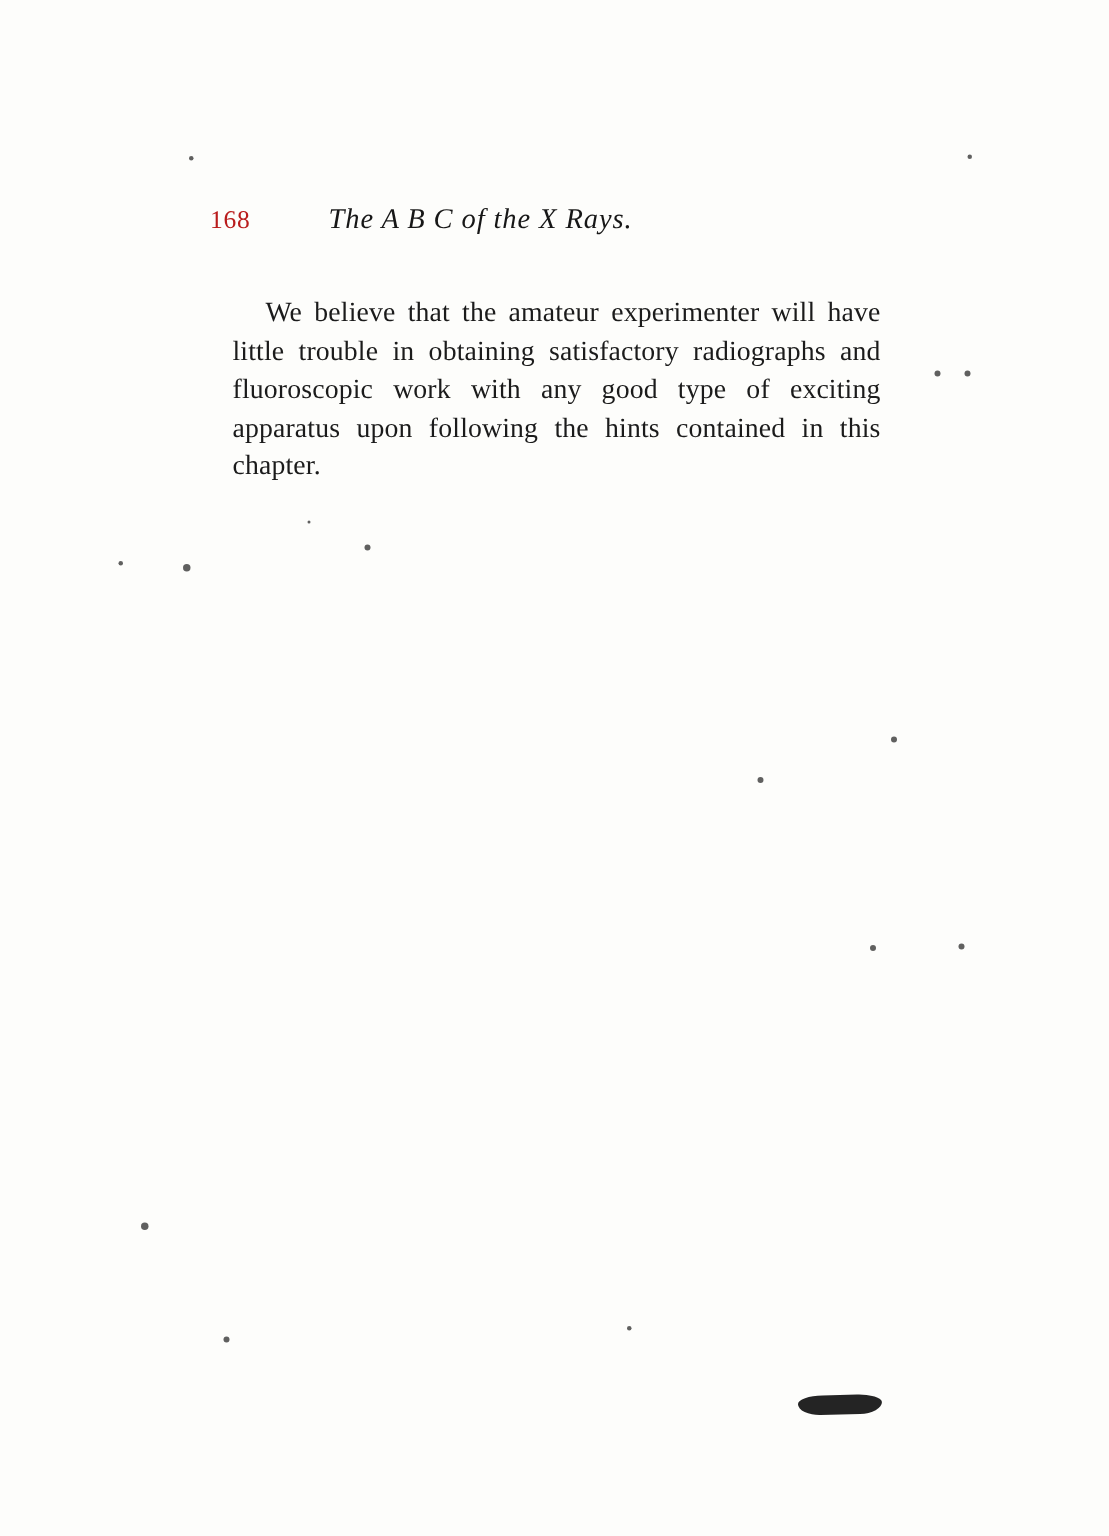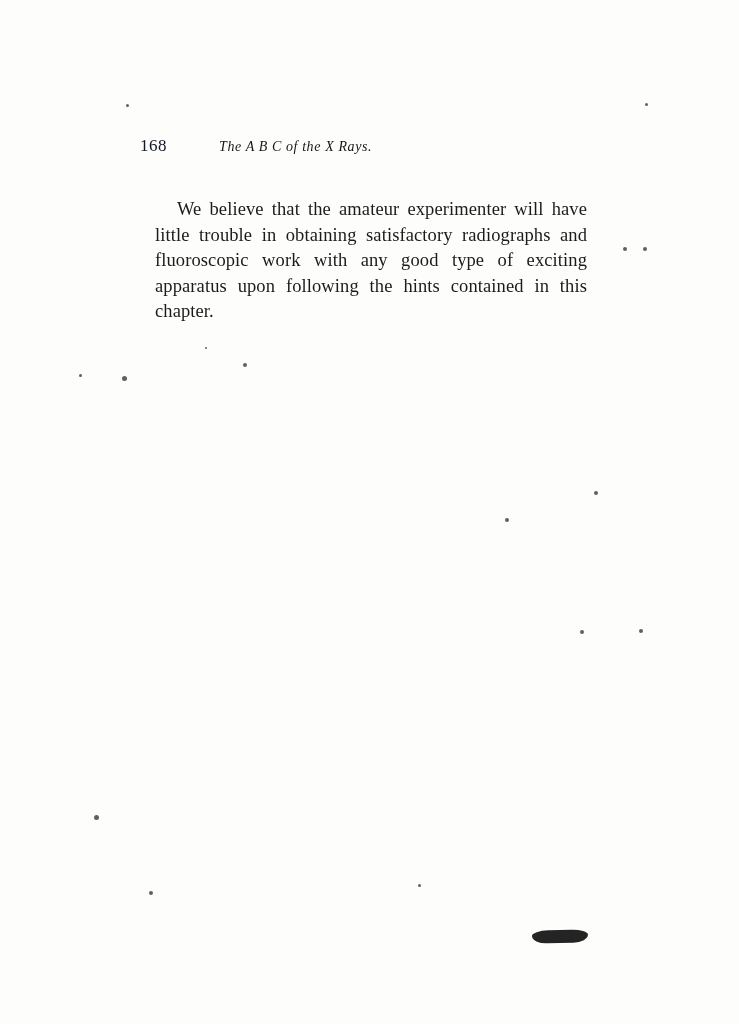--- a/index.html
+++ b/index.html
@@ -28,27 +28,27 @@
     left: 140px;
     top: 136px;
     width: 460px;
     display: flex;
     align-items: baseline;
   }
   .folio {
     font-family: "Liberation Serif", serif;
     font-size: 17px;
     letter-spacing: 0.5px;
-    color: #0f172a;
+    color: #b91c1c;
   }
   .head-title {
     margin-left: 52px;
     font-family: "Liberation Serif", serif;
     font-style: italic;
-    font-size: 14px;
+    font-size: 19px;
     letter-spacing: 0.6px;
     color: #171717;
     white-space: nowrap;
   }
 
   
   .body-block {
     position: absolute;
     left: 140px;
     top: 182px;

